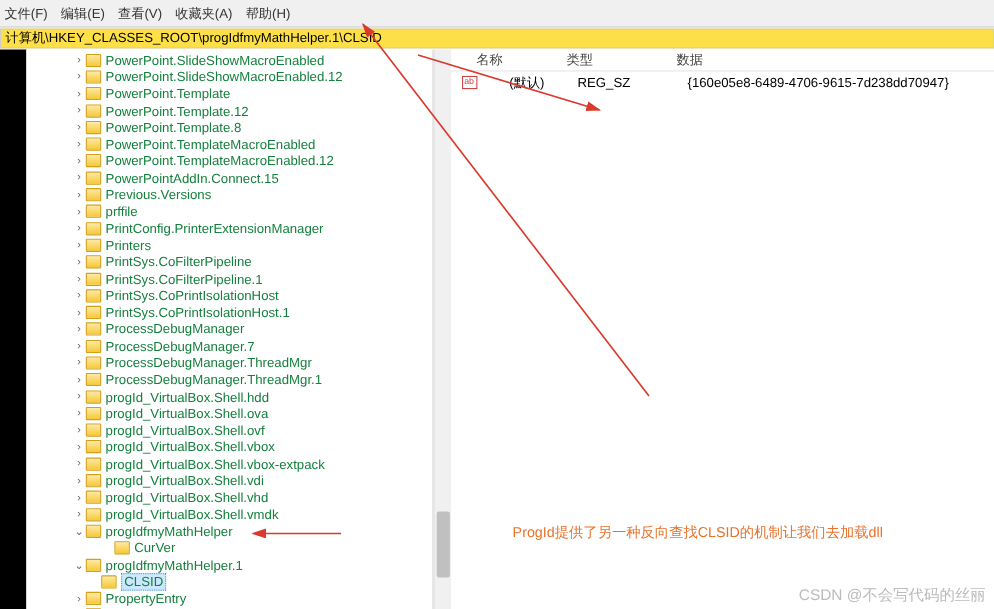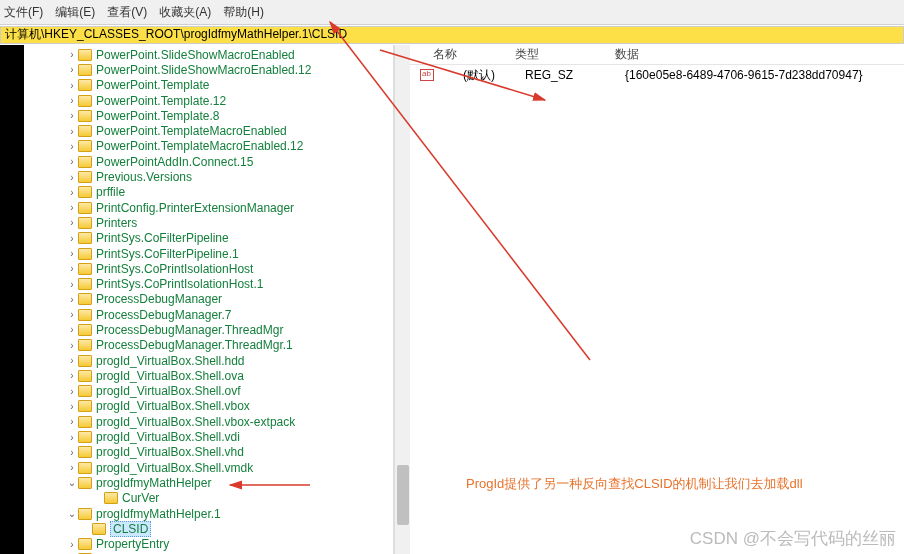--- a/index.html
+++ b/index.html
@@ -21,21 +21,21 @@
 .c-name{width:105px;padding-left:23px}
 .c-type{width:100px}
 .c-data{flex:1}
 .row{display:flex;height:20px;align-items:center}
 .ab-icon{width:14px;height:12px;background:#fff;border:1px solid #c44;margin:0 6px 0 10px;position:relative;flex-shrink:0}
 .ab-icon::after{content:"ab";color:#c44;font-size:8px;position:absolute;top:-1px;left:1px}
 .scrollbar{width:16px;background:#f0f0f0;border-left:1px solid #ddd;position:relative}
 .thumb{position:absolute;left:2px;width:12px;height:60px;background:#c0c0c0;border-radius:2px;top:420px}
 .annotation{position:absolute;color:#e8732c;font-size:13px;font-weight:400}
 svg.arrows{position:absolute;top:0;left:0;pointer-events:none}
-.watermark{position:absolute;bottom:4px;right:8px;color:#bbb;font-size:17px}
+.watermark{position:absolute;bottom:4px;right:8px;color:#bbb;font-size:14px}
 </style>
 </head>
 <body>
 
 <div class="menubar">
   <span>文件(F)</span>
   <span>编辑(E)</span>
   <span>查看(V)</span>
   <span>收藏夹(A)</span>
   <span>帮助(H)</span>

